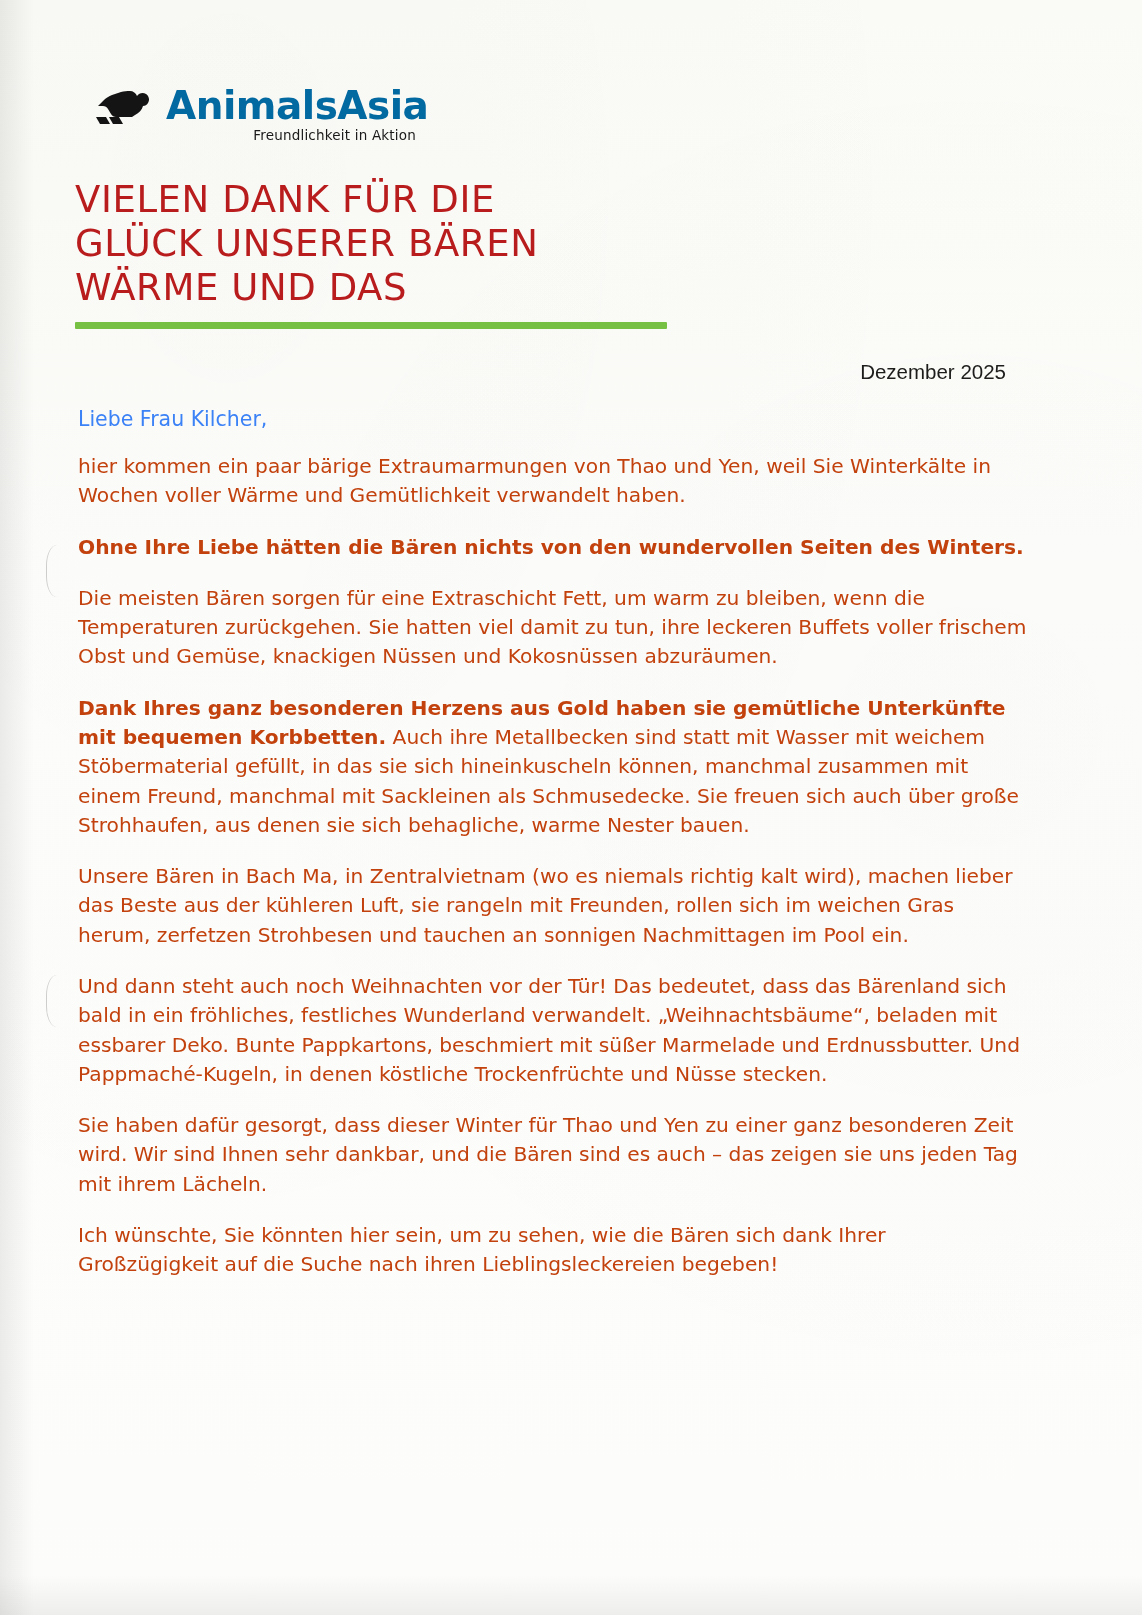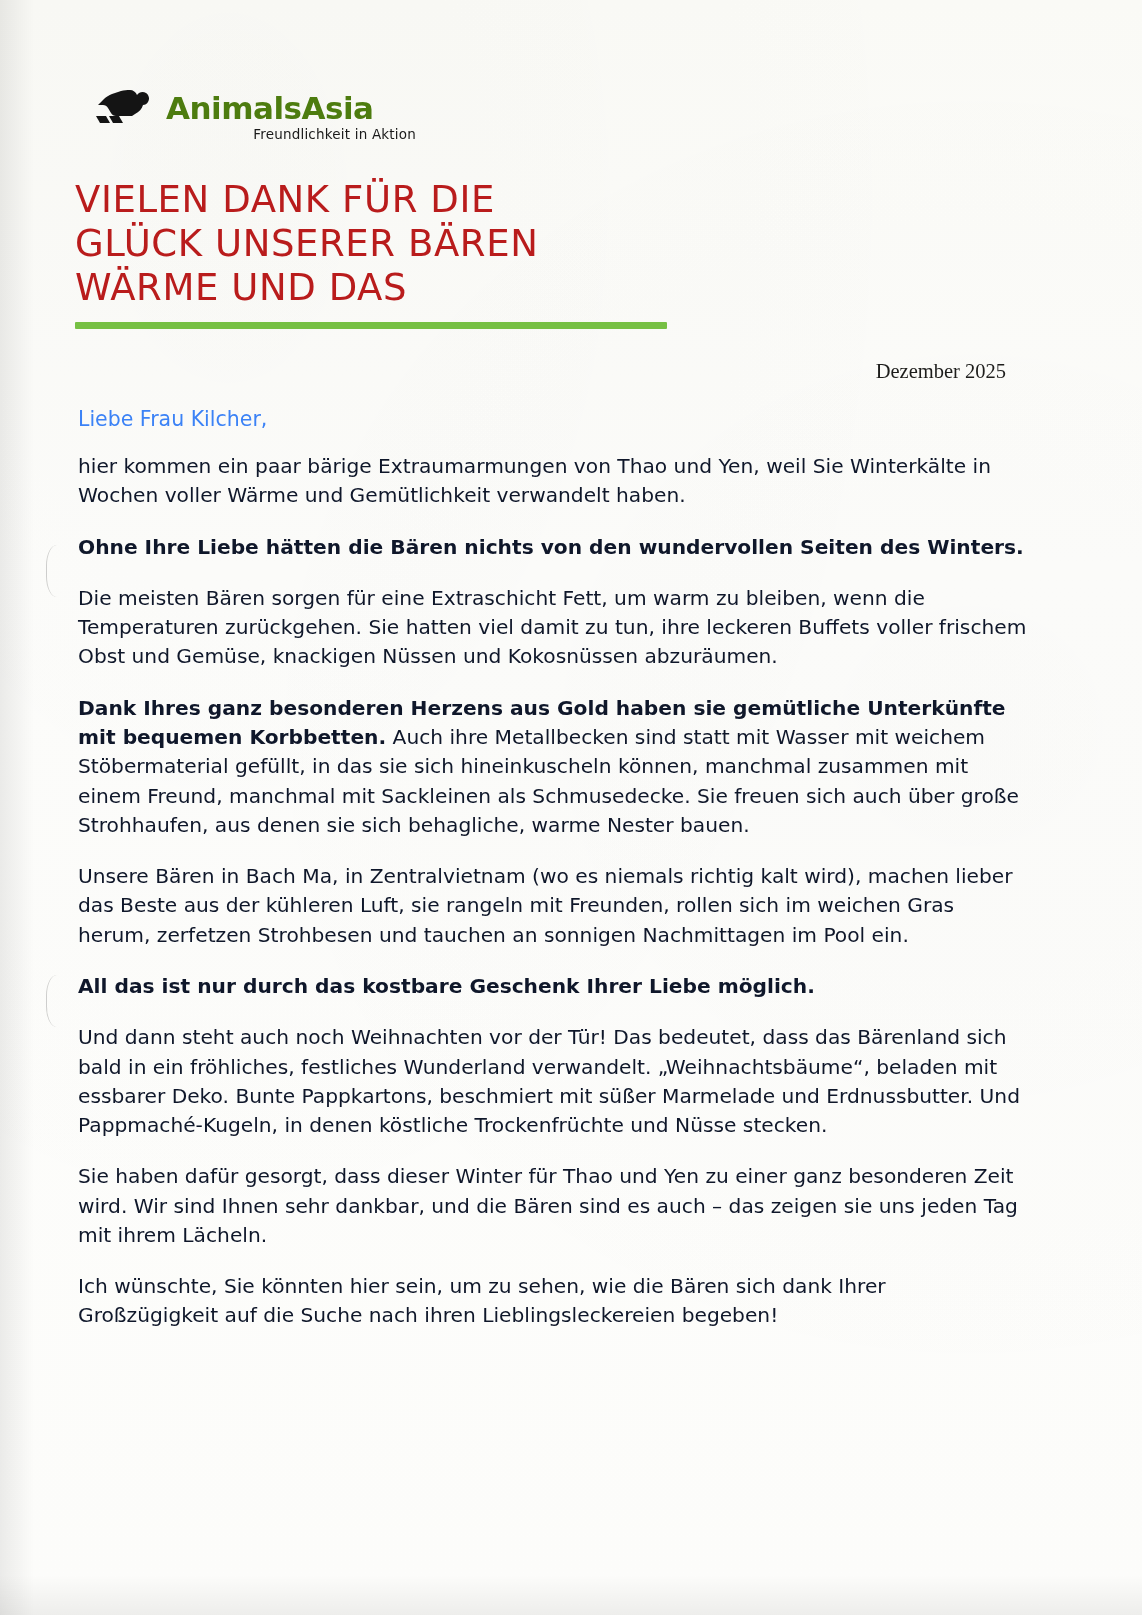--- a/index.html
+++ b/index.html
@@ -45,24 +45,24 @@
     align-items: flex-end;
     gap: 8px;
   }
   .logo-mark {
     width: 62px;
     height: 40px;
     display: block;
   }
   .logo-word {
     font-family: "DejaVu Sans", sans-serif;
-    font-size: 31px;
+    font-size: 39px;
     font-weight: 700;
     letter-spacing: -0.5px;
-    color: #4d7c0f;
+    color: #0369a1;
     line-height: 1;
     padding-bottom: 2px;
   }
   .logo-tagline {
     text-align: right;
     width: 262px;
     margin-left: 0;
     font-size: 13.5px;
     letter-spacing: 0.2px;
     color: #1a1a1a;
@@ -90,42 +90,42 @@
     border-radius: 1px;
   }
 
   
   .date {
     position: absolute;
     right: 136px;
     top: 360px;
     font-size: 20.5px;
     color: #1d1d1b;
-    font-family: Liberation Serif, serif;
+    font-family: Liberation Sans, sans-serif;
   }
 
   
   .salutation {
     position: absolute;
     left: 78px;
     top: 407px;
     font-size: 20.5px;
     color: #3b82f6;
   }
   .body {
     position: absolute;
     left: 78px;
     top: 452px;
     width: 960px;
   }
   .body p {
     margin: 0 8px 22px 0;
     font-size: 20.2px;
     line-height: 1.45;
-    color: #0f172a;
+    color: #c2410c;
     text-align: left;
   }
   .body p.bold {
     font-weight: 700;
   }
   .body p .lead {
     font-weight: 700;
   }
 
   
@@ -193,20 +193,19 @@
     <div class="date">Dezember 2025</div>
 
     <div class="salutation">Liebe Frau Kilcher,</div>
 
     <div class="body">
       <p>hier kommen ein paar bärige Extraumarmungen von Thao und Yen, weil Sie Winterkälte in Wochen voller Wärme und Gemütlichkeit verwandelt haben.</p>
       <p class="bold">Ohne Ihre Liebe hätten die Bären nichts von den wundervollen Seiten des Winters.</p>
       <p>Die meisten Bären sorgen für eine Extraschicht Fett, um warm zu bleiben, wenn die Temperaturen zurückgehen. Sie hatten viel damit zu tun, ihre leckeren Buffets voller frischem Obst und Gemüse, knackigen Nüssen und Kokosnüssen abzuräumen.</p>
       <p><span class="lead">Dank Ihres ganz besonderen Herzens aus Gold haben sie gemütliche Unterkünfte mit bequemen Korbbetten.</span><span> Auch ihre Metallbecken sind statt mit Wasser mit weichem Stöbermaterial gefüllt, in das sie sich hineinkuscheln können, manchmal zusammen mit einem Freund, manchmal mit Sackleinen als Schmusedecke. Sie freuen sich auch über große Strohhaufen, aus denen sie sich behagliche, warme Nester bauen.</span></p>
       <p>Unsere Bären in Bach Ma, in Zentralvietnam (wo es niemals richtig kalt wird), machen lieber das Beste aus der kühleren Luft, sie rangeln mit Freunden, rollen sich im weichen Gras herum, zerfetzen Strohbesen und tauchen an sonnigen Nachmittagen im Pool ein.</p>
-      <p class="bold">All das ist nur durch das kostbare Geschenk Ihrer Liebe möglich.</p>
       <p>Und dann steht auch noch Weihnachten vor der Tür! Das bedeutet, dass das Bärenland sich bald in ein fröhliches, festliches Wunderland verwandelt. „Weihnachtsbäume“, beladen mit essbarer Deko. Bunte Pappkartons, beschmiert mit süßer Marmelade und Erdnussbutter. Und Pappmaché-Kugeln, in denen köstliche Trockenfrüchte und Nüsse stecken.</p>
       <p>Sie haben dafür gesorgt, dass dieser Winter für Thao und Yen zu einer ganz besonderen Zeit wird. Wir sind Ihnen sehr dankbar, und die Bären sind es auch – das zeigen sie uns jeden Tag mit ihrem Lächeln.</p>
       <p>Ich wünschte, Sie könnten hier sein, um zu sehen, wie die Bären sich dank Ihrer Großzügigkeit auf die Suche nach ihren Lieblingsleckereien begeben!</p>
     </div>
 
   </div>
 </div>
 
 </body></html>

